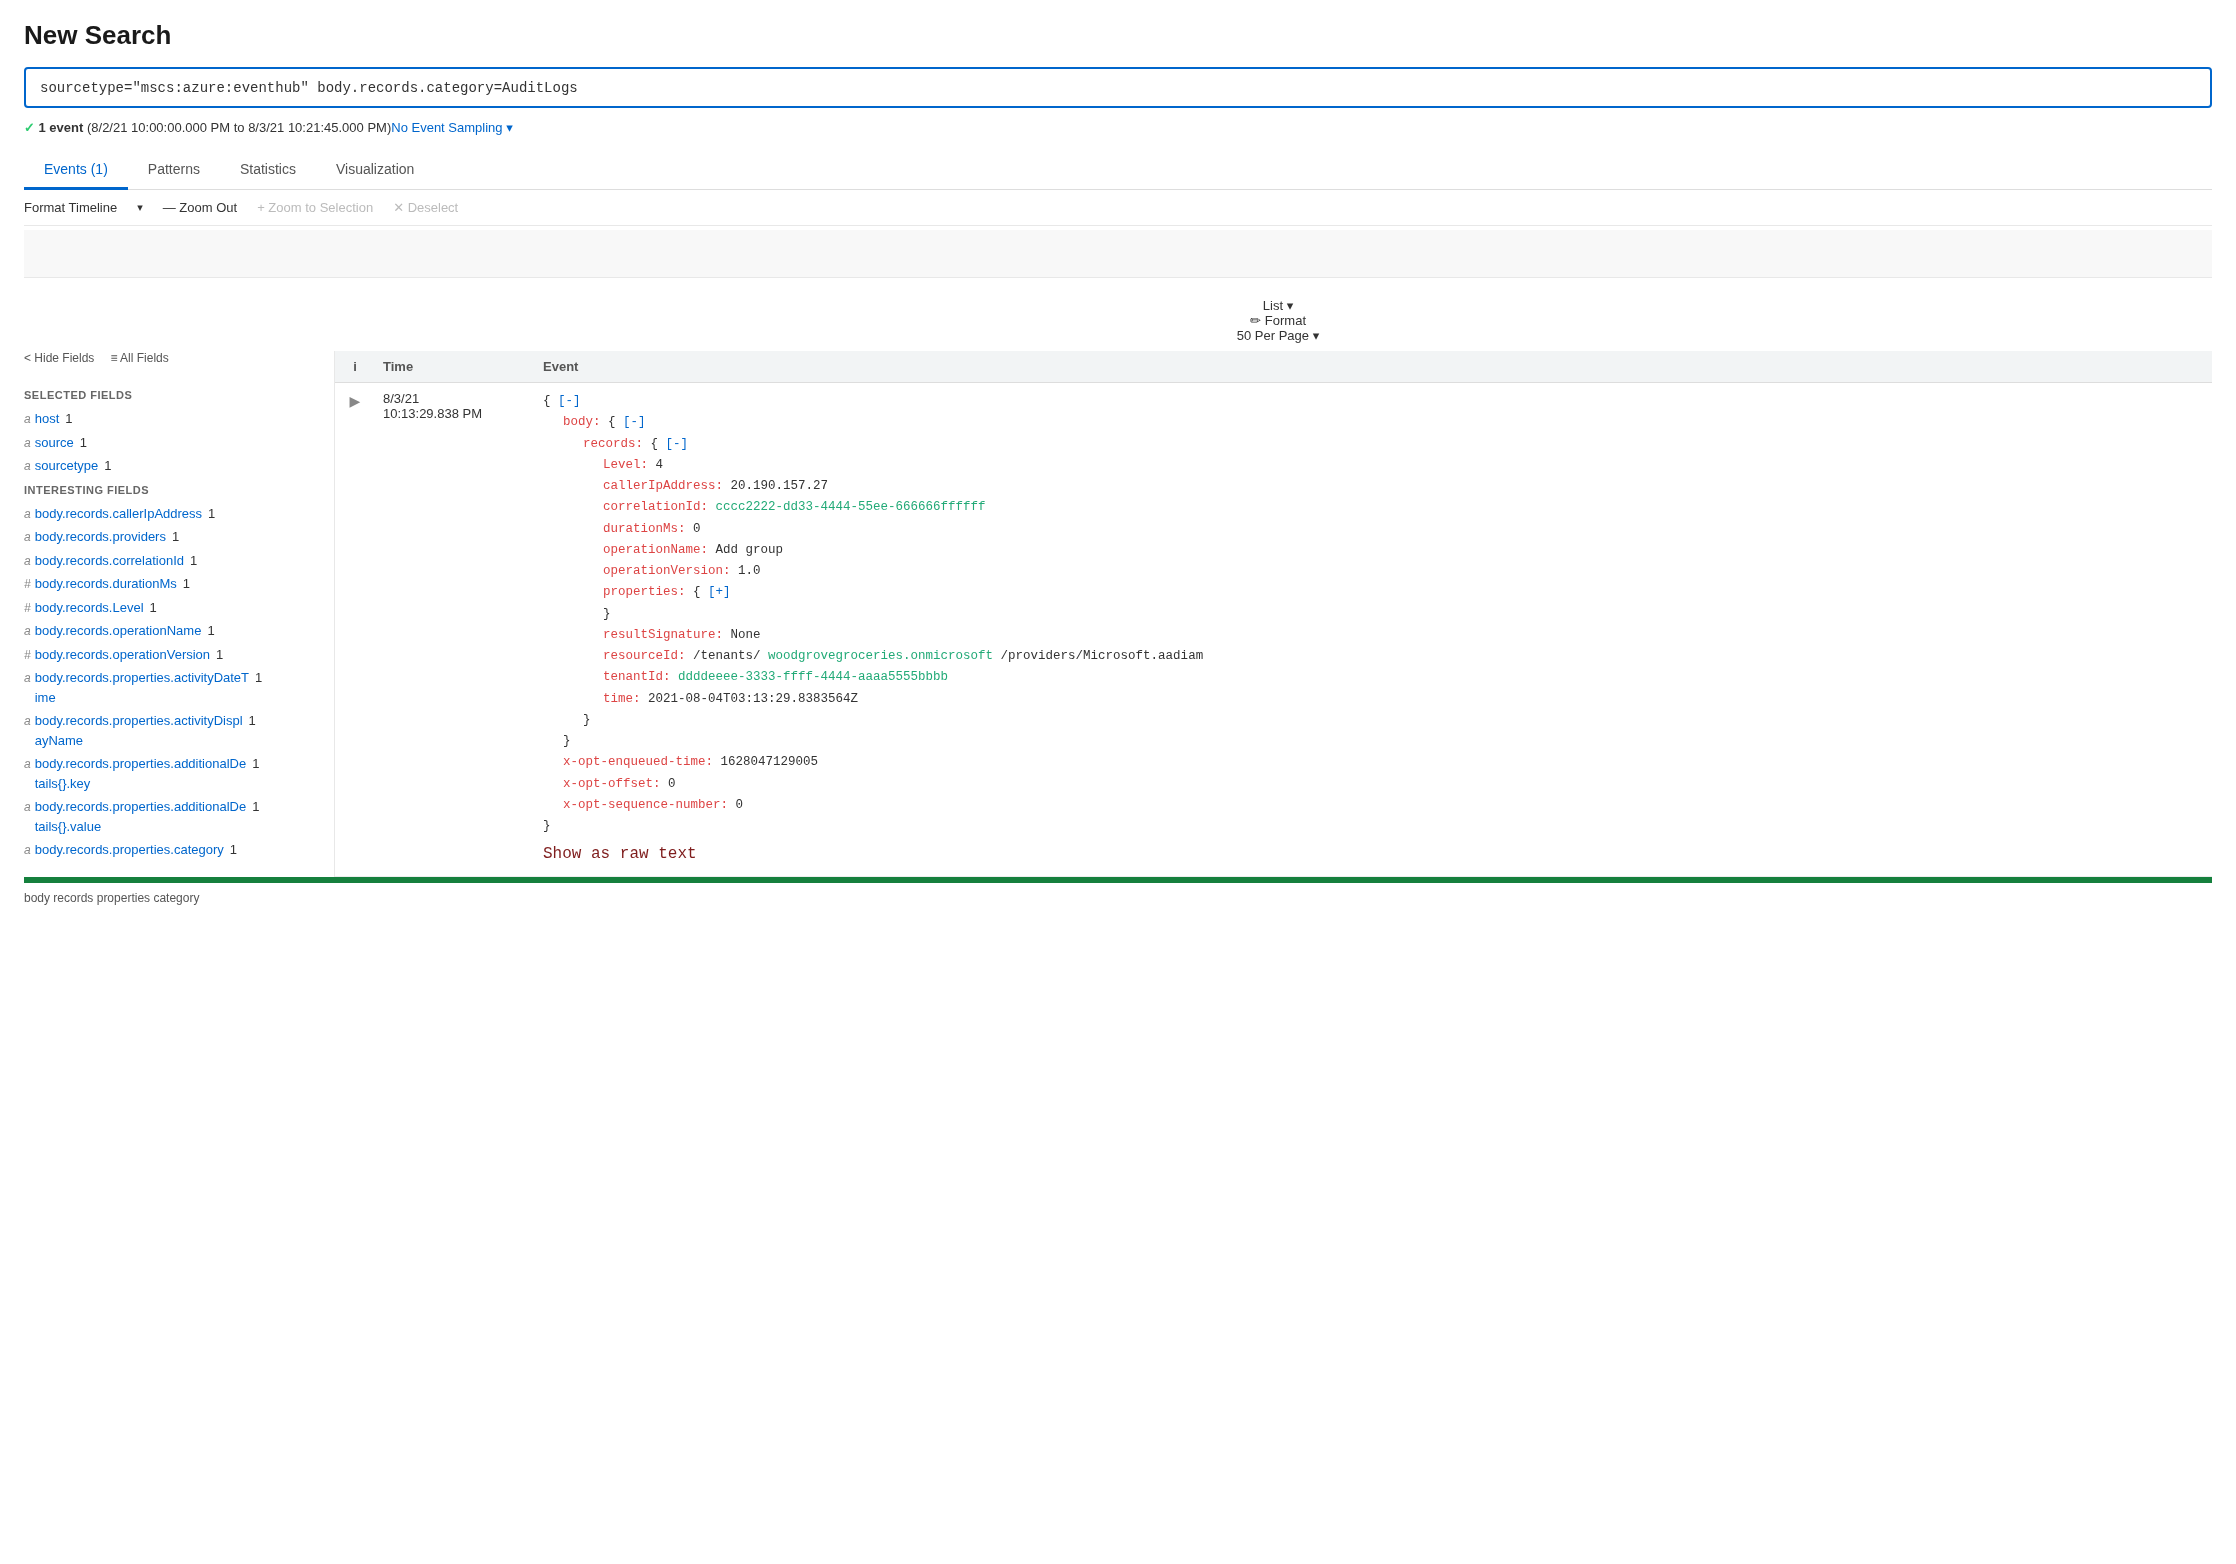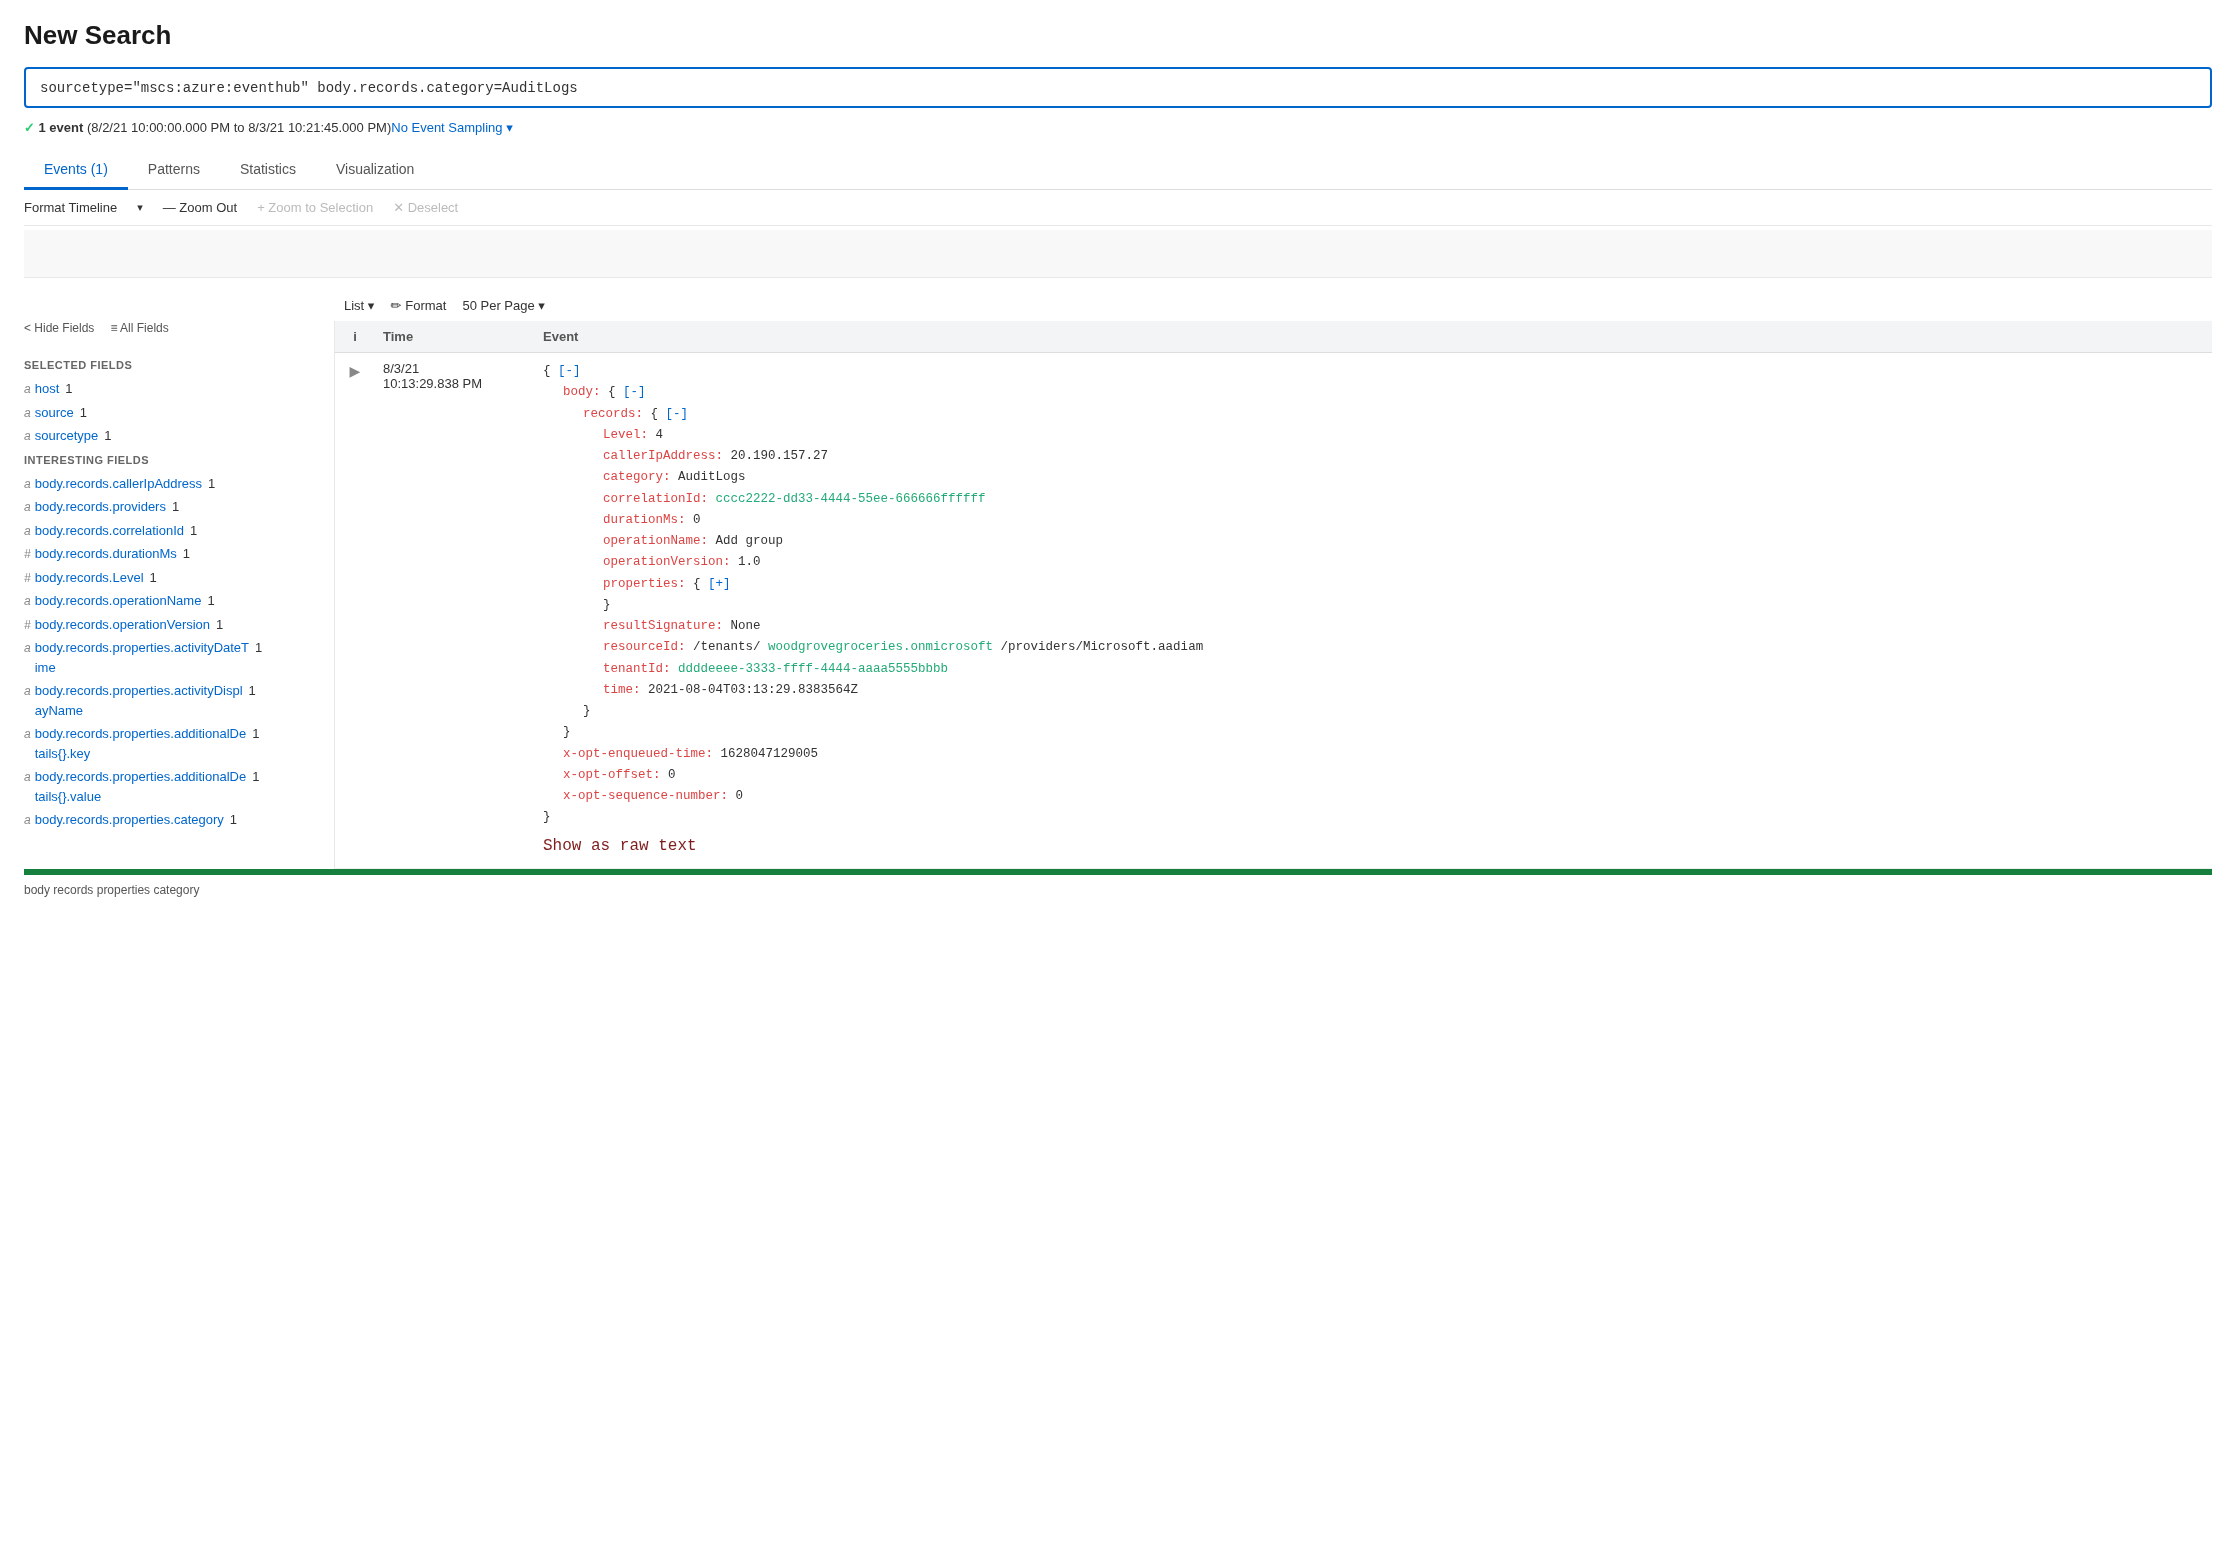--- a/index.html
+++ b/index.html
@@ -23,21 +23,21 @@
 
     .timeline-controls { display: flex; align-items: center; gap: 20px; padding: 10px 0; border-bottom: 1px solid #e8e8e8; margin-bottom: 4px; }
     .timeline-btn { font-size: 13px; color: #333; cursor: pointer; display: flex; align-items: center; gap: 20px; }
     .timeline-btn .arrow { font-size: 11px; }
     .zoom-out-btn { font-size: 13px; color: #333; cursor: pointer; }
     .zoom-to-selection { font-size: 13px; color: #bbb; cursor: not-allowed; }
     .deselect-btn { font-size: 13px; color: #bbb; cursor: not-allowed; }
 
     .timeline-area { height: 48px; background: #f8f8f8; border-bottom: 1px solid #e8e8e8; margin-bottom: 12px; }
 
-    .main-toolbar { display: flex; align-items: center; gap: 16px; padding: 8px 0; margin-left: 320px; }
+    .main-toolbar { display: flex; align-items: center; padding: 8px 0; margin-left: 320px; flex-direction: column; }
     .list-btn { font-size: 13px; color: #333; cursor: pointer; }
     .list-btn:after { content: " ▾"; }
     .format-btn { font-size: 13px; color: #333; cursor: pointer; display: flex; align-items: center; gap: 4px; }
     .per-page-btn { font-size: 13px; color: #333; cursor: pointer; }
     .per-page-btn:after { content: " ▾"; }
 
     .content-area { display: flex; gap: 0; }
 
     .left-panel { width: 310px; min-width: 310px; padding-right: 16px; font-size: 13px; }
     .fields-header { display: flex; align-items: center; gap: 16px; margin-bottom: 16px; padding-bottom: 8px; }
@@ -227,21 +227,20 @@
         <div class="event-row-time">
           <div>8/3/21</div>
           <div>10:13:29.838 PM</div>
         </div>
         <div class="event-row-content">
           <span class="json-bracket">{ </span><span class="json-link">[-]</span><br>
           <span class="json-indent-1"><span class="json-key">body:</span> <span class="json-bracket">{ </span><span class="json-link">[-]</span></span>
           <span class="json-indent-2"><span class="json-key">records:</span> <span class="json-bracket">{ </span><span class="json-link">[-]</span></span>
           <span class="json-indent-3"><span class="json-key">Level:</span> <span class="json-number">4</span></span>
           <span class="json-indent-3"><span class="json-key">callerIpAddress:</span> <span class="json-value">20.190.157.27</span></span>
-          <span class="json-indent-3"><span class="json-key">category:</span> <span class="json-value">AuditLogs</span></span>
           <span class="json-indent-3"><span class="json-key">correlationId:</span> <span class="json-string">cccc2222-dd33-4444-55ee-666666ffffff</span></span>
           <span class="json-indent-3"><span class="json-key">durationMs:</span> <span class="json-number">0</span></span>
           <span class="json-indent-3"><span class="json-key">operationName:</span> <span class="json-value">Add group</span></span>
           <span class="json-indent-3"><span class="json-key">operationVersion:</span> <span class="json-value">1.0</span></span>
           <span class="json-indent-3"><span class="json-key">properties:</span> <span class="json-bracket">{ </span><span class="json-link">[+]</span></span>
           <span class="json-indent-3"><span class="json-bracket">}</span></span>
           <span class="json-indent-3"><span class="json-key">resultSignature:</span> <span class="json-value">None</span></span>
           <span class="json-indent-3"><span class="json-key">resourceId:</span> <span class="json-value">/tenants/ </span><span class="json-string">woodgrovegroceries.onmicrosoft</span><span class="json-value"> /providers/Microsoft.aadiam</span></span>
           <span class="json-indent-3"><span class="json-key">tenantId:</span> <span class="json-string">ddddeeee-3333-ffff-4444-aaaa5555bbbb</span></span>
           <span class="json-indent-3"><span class="json-key">time:</span> <span class="json-value">2021-08-04T03:13:29.8383564Z</span></span>

